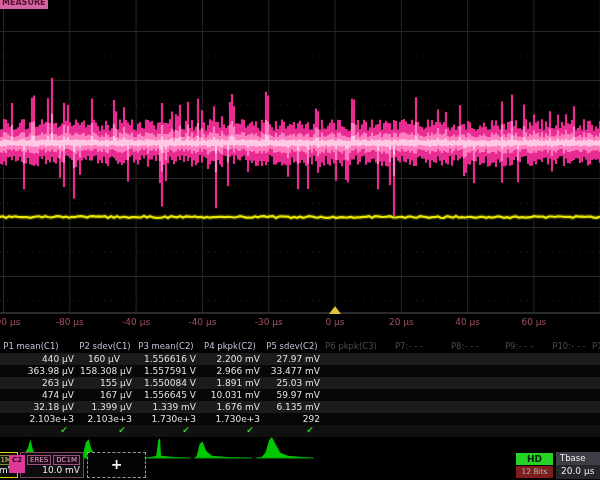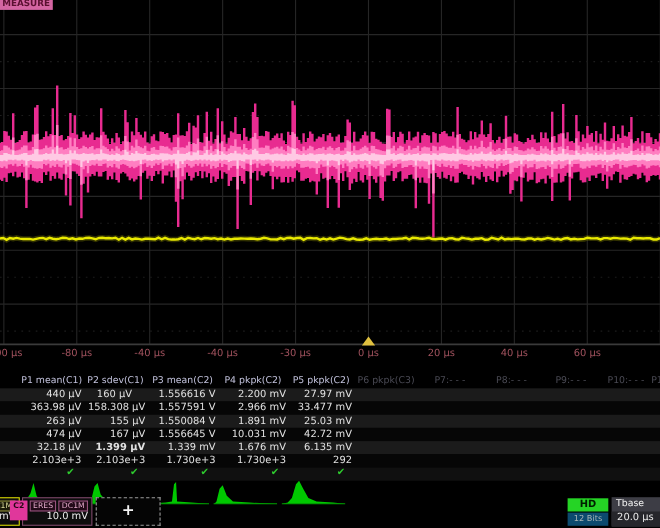--- a/index.html
+++ b/index.html
@@ -18,21 +18,21 @@
   
   #timeaxis{position:absolute;left:0;top:317px;width:600px;height:13px;}
   #timeaxis span{position:absolute;top:0;transform:translateX(-50%);font-size:9px;
                  color:#a3535f;white-space:nowrap;}
 
   
   .stripe{position:absolute;left:0;width:600px;height:12px;}
   .hdr{position:absolute;top:341px;height:11px;font-size:8.5px;color:#c2c2dc;
        text-align:center;line-height:11px;white-space:nowrap;overflow:hidden;}
   .hdr.dim{color:#4a4a54;}
-  .h0{left:18px;width:58px}.h1{left:76px;width:58px}.h2{left:134px;width:64px}
+  .h0{left:2px;width:58px}.h1{left:76px;width:58px}.h2{left:134px;width:64px}
   .h3{left:198px;width:64px}.h4{262px}.h4{left:262px;width:60px}
   .h5{left:320px;width:62px}.h6{left:382px;width:54px}.h7{left:438px;width:54px}
   .h8{left:492px;width:54px}.h9{left:546px;width:46px}.h10{left:592px;width:30px;text-align:left}
   .mcell{position:absolute;height:12px;font-size:9px;color:#e2e2e2;text-align:right;
          line-height:12px;white-space:nowrap;}
   .chk{position:absolute;top:424px;transform:translateX(-50%);font-size:9px;color:#2ecc2e;
        line-height:12px;}
 
   
   .hist{position:absolute;top:436px;height:23px;}
@@ -47,21 +47,21 @@
   .ctab{background:#e0379b;color:#240814;font-weight:bold;font-size:7px;line-height:10px;
         height:18px;padding:0 3px;}
   .dval{position:absolute;right:3px;bottom:2px;font-size:9px;color:#ececec;white-space:nowrap;}
   #c1box{left:-48px;width:66px;border:1px solid #d6d600;}
   #c2box{left:20px;width:64px;border:1px solid #7c4668;}
   #plusbox{left:87px;width:59px;border:1px dashed #9a9a9a;background:#050505;}
   #plusbox span{position:absolute;left:50%;top:50%;transform:translate(-50%,-54%);
         color:#f2f2f2;font-size:14px;font-weight:bold;}
   #hdchip{position:absolute;left:516px;top:453px;width:37px;height:12px;background:#25d425;
         color:#002200;font-size:9px;font-weight:bold;text-align:center;line-height:12px;}
-  #bits{position:absolute;left:516px;top:466px;width:37px;height:12px;background:#0c4a6e;
+  #bits{position:absolute;left:516px;top:466px;width:37px;height:12px;background:#7f1d1d;
         color:#a9b5b5;font-size:7.5px;text-align:center;line-height:12px;white-space:nowrap;}
   #tbase{position:absolute;left:556px;top:452px;width:70px;height:26px;background:#3d3d45;
         box-sizing:border-box;}
   #tbase .tlabel{display:block;height:12px;font-size:8.5px;color:#f2f2f2;padding:1px 0 0 4px;}
   #tbase .tval{display:block;height:13px;background:#26262b;font-size:9px;color:#ececec;
         padding:1px 0 0 5px;}
 </style>
 </head>
 <body>
 
@@ -112,21 +112,21 @@
       <span style="left: 335px;">0 µs</span>
       <span style="left: 401.3px;">20 µs</span>
       <span style="left: 467.6px;">40 µs</span>
       <span style="left: 533.9px;">60 µs</span>
     </div>
 
   <div class="hdr h0">P1 mean(C1)</div>
   <div class="hdr h1">P2 sdev(C1)</div>
   <div class="hdr h2">P3 mean(C2)</div>
   <div class="hdr h3">P4 pkpk(C2)</div>
-  <div class="hdr h4">P5 pkpk(C2)</div>
+  <div class="hdr h4">P5 sdev(C2)</div>
   <div class="hdr dim h5">P6 pkpk(C3)</div>
   <div class="hdr dim h6">P7:- - -</div>
   <div class="hdr dim h7">P8:- - -</div>
   <div class="hdr dim h8">P9:- - -</div>
   <div class="hdr dim h9">P10:- - -</div>
   <div class="hdr dim h10">P11</div>
 
   <div id="histwrap">
       <svg class="hist" width="58" height="23" viewBox="0 0 62 22" preserveAspectRatio="none" style="left: 8px;">
         <path fill="#00c800" d="M1,21 L10,20 L16,19 L21,12 L24,3 L27,14 L31,19 L40,20 L61,21 Z"></path>
@@ -194,24 +194,24 @@
     <div class="mcell" style="left: 18px; width: 56px; top: 377px;">263 µV</div>
     <div class="mcell" style="left: 76px; width: 56px; top: 377px;">155 µV</div>
     <div class="mcell" style="left: 134px; width: 62px; top: 377px;">1.550084 V</div>
     <div class="mcell" style="left: 198px; width: 62px; top: 377px;">1.891 mV</div>
     <div class="mcell" style="left: 262px; width: 58px; top: 377px;">25.03 mV</div>
     <div class="stripe" style="top: 389px; background: rgb(6, 6, 6);"></div>
     <div class="mcell" style="left: 18px; width: 56px; top: 389px;">474 µV</div>
     <div class="mcell" style="left: 76px; width: 56px; top: 389px;">167 µV</div>
     <div class="mcell" style="left: 134px; width: 62px; top: 389px;">1.556645 V</div>
     <div class="mcell" style="left: 198px; width: 62px; top: 389px;">10.031 mV</div>
-    <div class="mcell" style="left: 262px; width: 58px; top: 389px;">42.72 mV</div>
+    <div class="mcell" style="left: 262px; width: 58px; top: 389px;">59.97 mV</div>
     <div class="stripe" style="top: 401px; background: rgb(27, 27, 27);"></div>
     <div class="mcell" style="left: 18px; width: 56px; top: 401px;">32.18 µV</div>
-    <div class="mcell" style="left: 76px; width: 56px; top: 401px; font-weight: bold;">1.399 µV</div>
+    <div class="mcell" style="left: 76px; width: 56px; top: 401px;">1.399 µV</div>
     <div class="mcell" style="left: 134px; width: 62px; top: 401px;">1.339 mV</div>
     <div class="mcell" style="left: 198px; width: 62px; top: 401px;">1.676 mV</div>
     <div class="mcell" style="left: 262px; width: 58px; top: 401px;">6.135 mV</div>
     <div class="stripe" style="top: 413px; background: rgb(6, 6, 6);"></div>
     <div class="mcell" style="left: 18px; width: 56px; top: 413px;">2.103e+3</div>
     <div class="mcell" style="left: 76px; width: 56px; top: 413px;">2.103e+3</div>
     <div class="mcell" style="left: 134px; width: 62px; top: 413px;">1.730e+3</div>
     <div class="mcell" style="left: 198px; width: 62px; top: 413px;">1.730e+3</div>
     <div class="mcell" style="left: 262px; width: 58px; top: 413px;">292</div>
     <div class="stripe" style="top: 425px; background: rgb(16, 16, 16);"></div>

